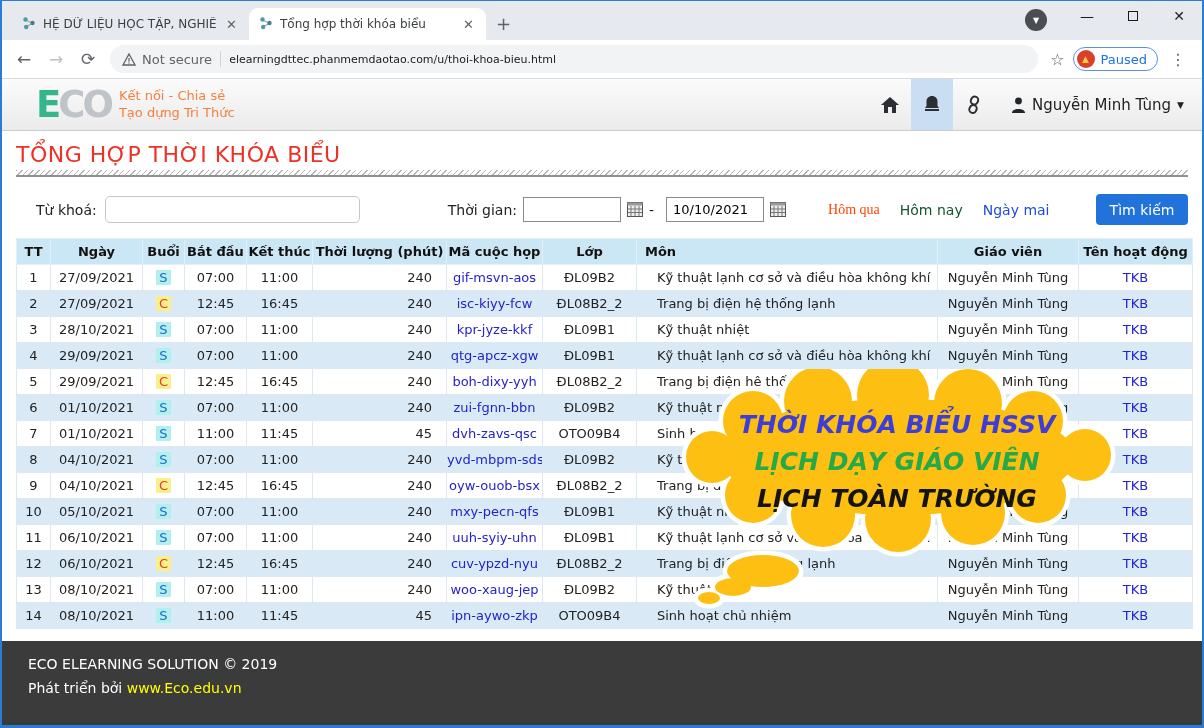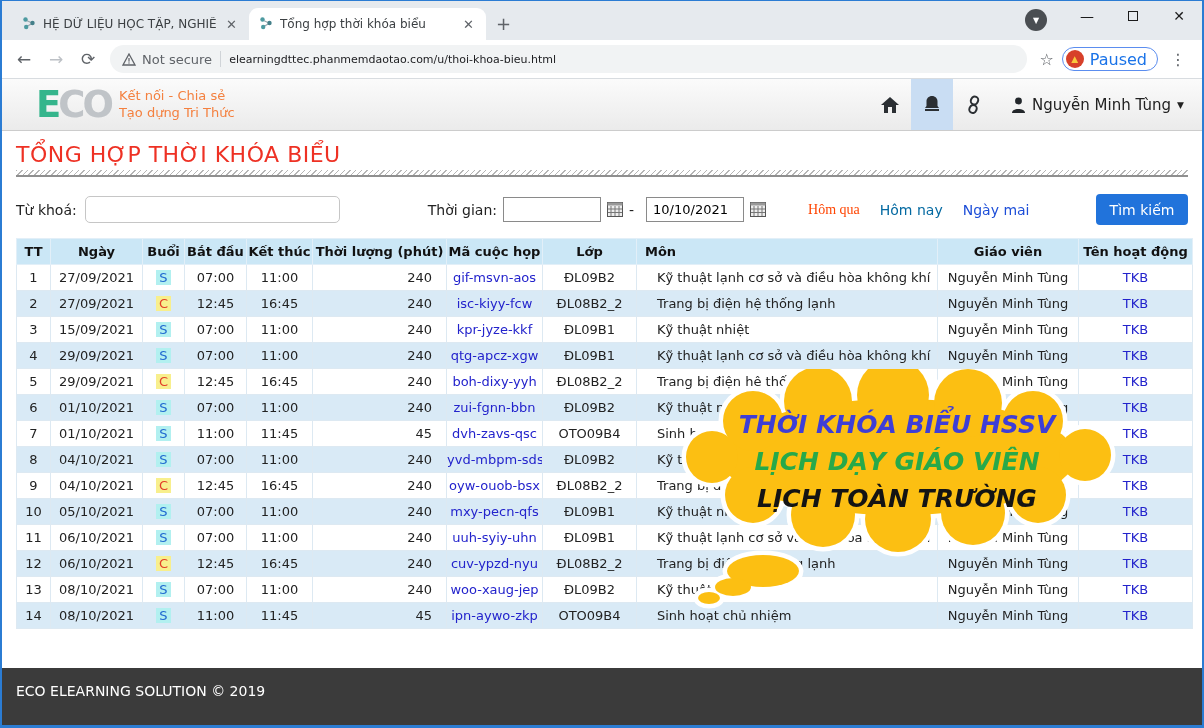--- a/index.html
+++ b/index.html
@@ -30,21 +30,21 @@
   .omnibox { flex:1; height:28px; background:#f1f3f4; border-radius:14px; display:flex; align-items:center;
              padding:0 12px; gap:8px; margin:0 4px; }
   .sec-chip { display:flex; align-items:center; gap:6px; color:#5f6368; font-size:13px; }
   .omni-divider { width:1px; height:16px; background:#d0d4d8; }
   .omni-url { color:#202124; font-size:11px; }
   .star-ico { font-size:16px; color:#5f6368; margin:0 4px; }
   .paused-pill { height:24px; border:1px solid #5b8def; border-radius:13px; background:#fff; display:flex;
                  align-items:center; gap:6px; padding:0 10px 0 3px; }
   .paused-avatar { width:18px; height:18px; border-radius:50%; background:#d7402a; display:flex; align-items:center;
                    justify-content:center; color:#f8c93c; font-size:9px; }
-  .paused-label { color:#1a73e8; font-size:16px; }
+  .paused-label { color:#1a73e8; font-size:13px; }
   .menu-dots { font-size:16px; color:#5f6368; padding:0 8px; }
 
   
   .viewport { flex:1; display:flex; flex-direction:column; position:relative; background:#fff; }
   .site-header { height:52px; background:linear-gradient(#fbfbfb,#ebebeb); border-bottom:1px solid #cccccc;
                  display:flex; align-items:center; padding:0 18px; flex:0 0 auto; }
   .logo-wrap { display:flex; align-items:center; gap:8px; margin-left:16px; }
   .logo-text { font-size:37px; font-weight:bold; letter-spacing:-3px; line-height:1; }
   .logo-e { color:#35b58c; }
   .logo-co { color:#c0c4c8; }
@@ -55,32 +55,32 @@
   .user-box { display:flex; align-items:center; gap:6px; margin-left:16px; font-size:15px; color:#222; }
   .user-caret { font-size:9px; color:#222; }
 
   
   .content { flex:1; padding:0 14px; background:#fff; }
   .page-title { color:#ee3124; font-size:22px; margin-top:11px; letter-spacing:0.5px; }
   .title-rule { height:7px; margin-top:3px; border-bottom:2px solid #8f8f8f;
                 background:repeating-linear-gradient(135deg,#b5b5b5 0 1px,#ffffff 1px 4px); }
 
   .filter-bar { display:flex; align-items:center; margin-top:17px; font-size:14px; color:#222; }
-  .kw-label { }
+  .kw-label { margin-left:20px; }
   .kw-input { width:255px; height:27px; border:1px solid #c6c6c6; border-radius:5px; margin-left:8px; padding:0 8px;
               font-size:13px; }
   .time-label { margin-left:88px; }
   .date-input { width:98px; height:25px; border:1px solid #8a8a8a; margin-left:6px; padding:0 6px; font-size:13px;
                 font-family:inherit; }
   .cal-btn { margin-left:6px; display:flex; align-items:center; }
   .date-sep { margin:0 6px; }
   .quick-links { display:flex; gap:20px; margin-left:42px; font-size:14px; }
   .quick-links a { text-decoration:none; }
   .link-yesterday { color:#ff4400;font-family:Liberation Serif, serif; }
-  .link-today { color:#0369a1; }
+  .link-today { color:#14532d; }
   .link-tomorrow { color:#1d4ed8; }
   .search-btn { margin-left:auto; width:92px; height:31px; background:#2173db; color:#fff; border:none; border-radius:4px;
                 font-size:14px; font-family:inherit; }
 
   
   table.timetable { width:100%; border-collapse:collapse; margin-top:13px; font-size:13px; color:#222; table-layout:fixed; }
   .timetable th { background:#cbe7f6; font-weight:bold; height:26px; border:1px solid #e2eff8; text-align:center;
                   font-size:13px; color:#111; overflow:hidden; white-space:nowrap; }
   .timetable th.left { text-align:left; padding-left:8px;margin-top:12px; }
   .timetable td { height:26px; border:1px solid #dde9f2; text-align:center; white-space:nowrap; overflow:hidden; }
@@ -93,21 +93,21 @@
   .badge-c { background:#f8ef8d; color:#e23c28; }
 
   
   .bubble-svg { position:absolute; left:676px; top:290px; width:444px; height:250px; pointer-events:none; z-index:5; }
   .cloud-outline { fill:#ffffff; stroke:#ffffff; stroke-width:9px; }
   .cloud-fill { fill:#fcbf12; }
   .bubble-svg text { font-family:"DejaVu Sans","Liberation Sans",sans-serif; font-weight:bold; font-style:italic;
                      font-size:25px; text-anchor:middle; }
 
   
-  .footer { height:57px; background:#3b3b3b; color:#fff; padding:10px 14px; font-size:14px; flex:0 0 auto; }
+  .footer { height:84px; background:#3b3b3b; color:#fff; padding:10px 26px; font-size:14px; flex:0 0 auto; }
   .footer-line { margin-top:3px; line-height:1.5; }
   .footer-link { color:#ffff00; text-decoration:none; }
 </style>
 </head>
 <body>
 
 <div class="window">
 
   <div class="tabstrip">
     <div class="tab" style="margin-left:10px;">
@@ -306,21 +306,21 @@
               <td>16:45</td>
               <td class="num">240</td>
               <td><a class="tbl-link" href="#">isc-kiyy-fcw</a></td>
               <td>ĐL08B2_2</td>
               <td class="left">Trang bị điện hệ thống lạnh</td>
               <td>Nguyễn Minh Tùng</td>
               <td><a class="tbl-link" href="#">TKB</a></td>
             </tr>
             <tr>
               <td>3</td>
-              <td>15/09/2021</td>
+              <td>28/10/2021</td>
               <td><span class="badge badge-s">S</span></td>
               <td>07:00</td>
               <td>11:00</td>
               <td class="num">240</td>
               <td><a class="tbl-link" href="#">kpr-jyze-kkf</a></td>
               <td>ĐL09B1</td>
               <td class="left">Kỹ thuật nhiệt</td>
               <td>Nguyễn Minh Tùng</td>
               <td><a class="tbl-link" href="#">TKB</a></td>
             </tr>
@@ -494,16 +494,19 @@
       </defs>
       <use href="#cloudShape" class="cloud-outline"></use>
       <use href="#cloudShape" class="cloud-fill"></use>
       <text x="219" y="64" fill="#3e3ed6">THỜI KHÓA BIỂU HSSV</text>
       <text x="219" y="101" fill="#27a94a">LỊCH DẠY GIÁO VIÊN</text>
       <text x="219" y="138" fill="#141414">LỊCH TOÀN TRƯỜNG</text>
     </svg>
 
     <div class="footer">
       <div class="footer-line">ECO ELEARNING SOLUTION © 2019</div>
+      <div class="footer-line">
+        <span>Phát triển bởi </span><a class="footer-link" href="#">www.Eco.edu.vn</a>
+      </div>
     </div>
 
   </div>
 </div>
 
 </body></html>

